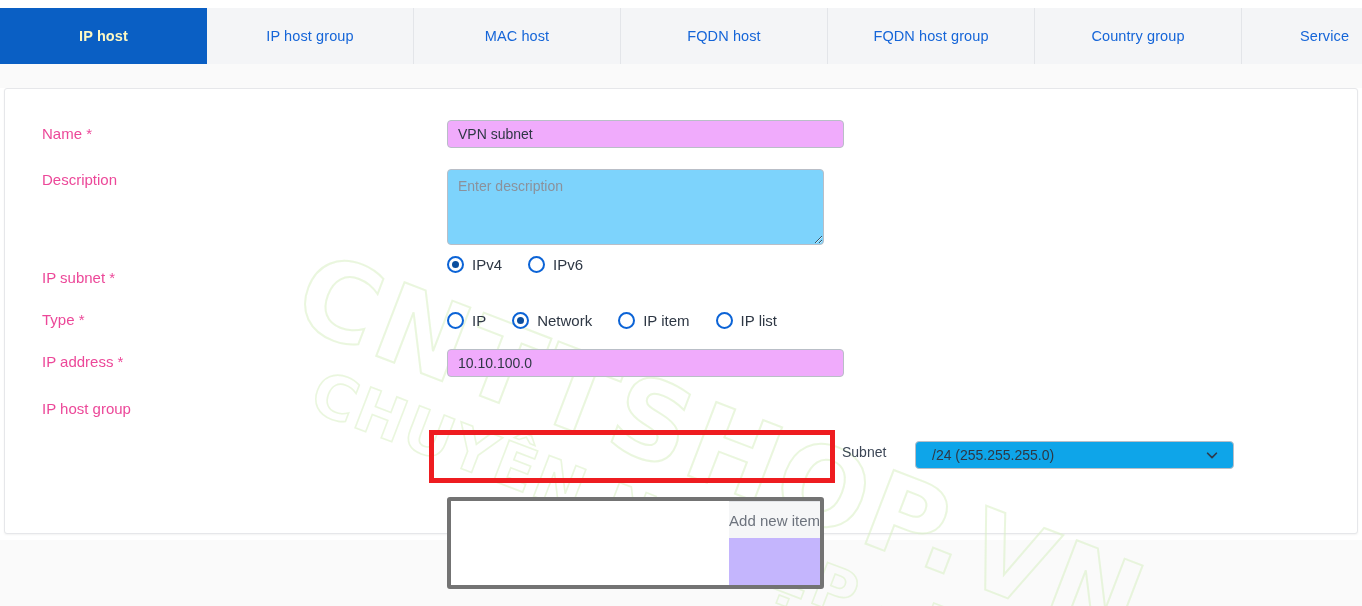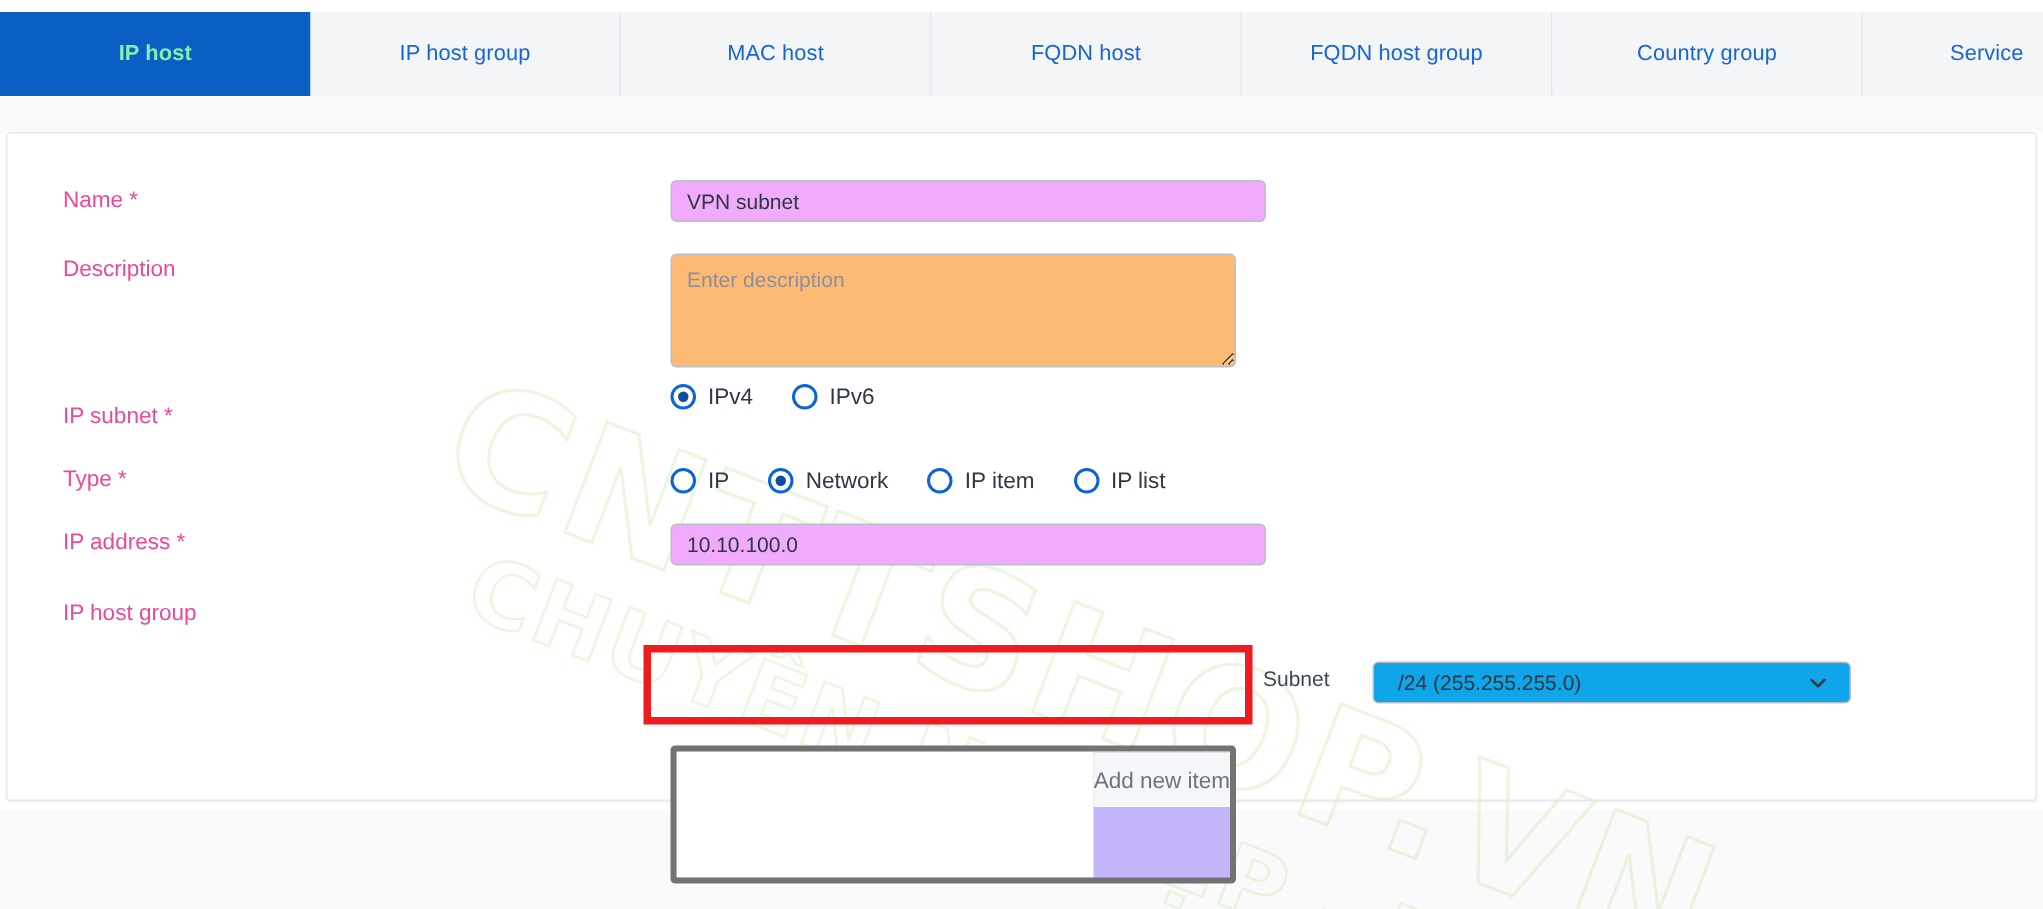--- a/index.html
+++ b/index.html
@@ -37,21 +37,21 @@
     color: #1565d8;
     background: #f4f5f7;
     border-right: 1px solid #e3e5e9;
     box-sizing: border-box;
     cursor: pointer;
     white-space: nowrap;
     letter-spacing: 0.1px;
   }
   .tab.active {
     background: #0a5fc4;
-    color: #86efac;
+    color: #fef9c3;
     font-weight: bold;
     border-right: none;
   }
   .tab.last {
     flex: 0 0 130px;
     justify-content: flex-start;
     padding-left: 58px;
     overflow: hidden;
   }
 
@@ -157,21 +157,21 @@
   }
   textarea.ta {
     width: 355px;
     height: 58px;
     border: 1px solid #b9bec7;
     border-radius: 4px;
     padding: 8px 10px;
     font-size: 14px;
     color: #2e3744;
     font-family: "Liberation Sans", sans-serif;
-    background: #fdba74;
+    background: #7dd3fc;
     resize: vertical;
     outline: none;
   }
   textarea.ta::placeholder { color: #8b919b; }
 
   
   .radio-row {
     position: absolute;
     left: 442px;
     display: flex;

